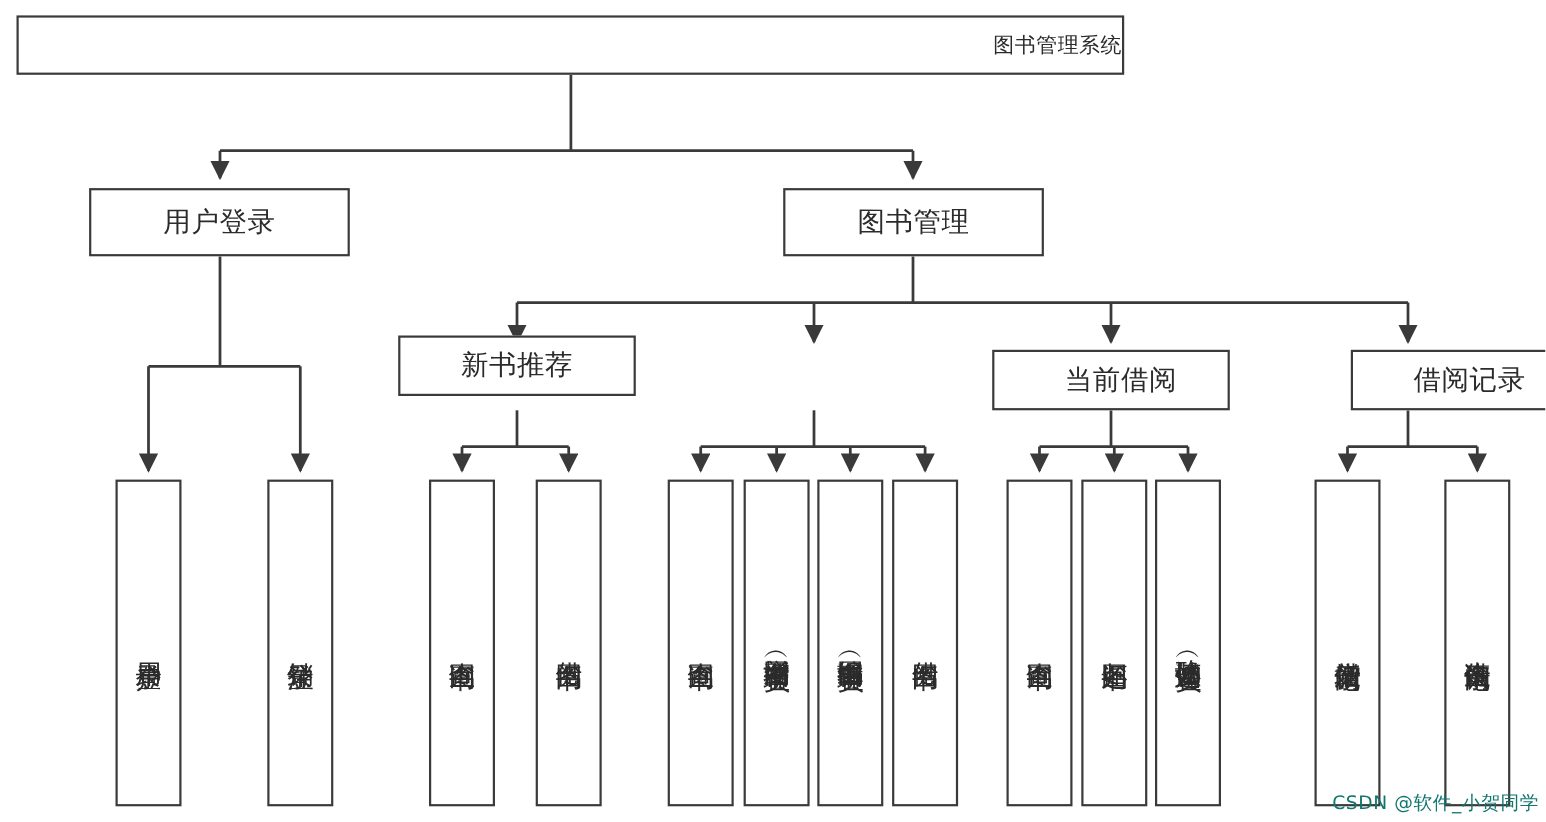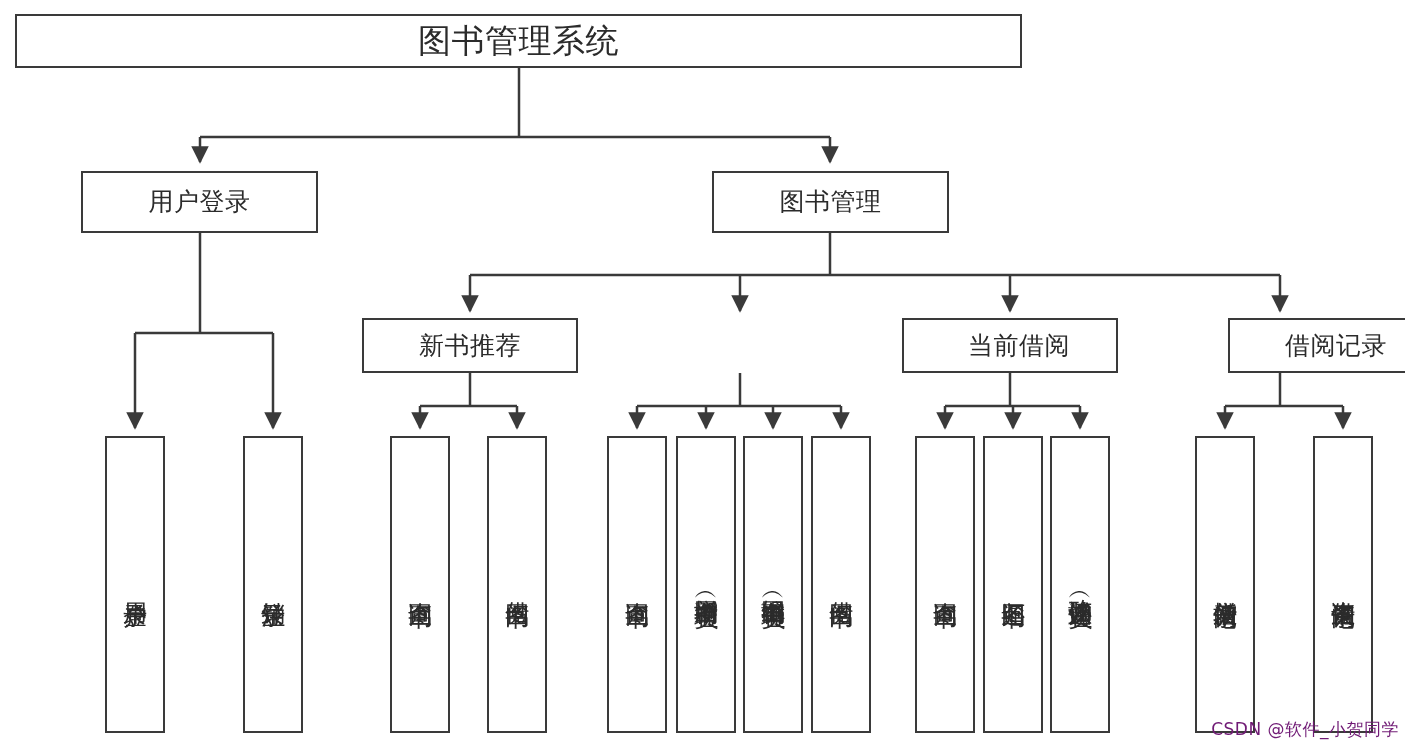--- a/index.html
+++ b/index.html
@@ -39,36 +39,37 @@
     letter-spacing: 1px;
     padding: 4px 0;
   }
   .node.v .txt {
     writing-mode: vertical-rl;
     text-orientation: upright;
     display: block;
     text-align: center;
   }
   .node.root {
-    font-size: 33px;
+    font-size: 19px;
+    justify-content: flex-end;
   }
   svg.links {
     position: absolute;
     left: 0;
     top: 0;
     width: 1405px;
     height: 747px;
     pointer-events: none;
   }
   .wm {
     position: absolute;
     right: 6px;
     bottom: 6px;
     font-size: 17px;
-    color: #701a75;
+    color: #0f766e;
     white-space: nowrap;
     letter-spacing: 0.5px;
   }
 </style>
 </head>
 <body>
 
 <div id="canvas">
 
   <svg class="links" viewBox="0 0 1405 747" xmlns="http://www.w3.org/2000/svg">
@@ -125,21 +126,21 @@
     <span class="txt">图书管理系统</span>
   </div>
 
   <div class="node h" style="left:81px; top:171px; width:237px; height:62px;">
     <span class="txt">用户登录</span>
   </div>
   <div class="node h" style="left:712px; top:171px; width:237px; height:62px;">
     <span class="txt">图书管理</span>
   </div>
 
-  <div class="node h" style="left:362px; top:318px; width:216px; height:55px;font-family:Liberation Serif, serif;">
+  <div class="node h" style="left:362px; top:305px; width:216px; height:55px;font-family:Liberation Serif, serif;">
     <span class="txt">新书推荐</span>
   </div>
   <div class="node h" style="left:902px; top:318px; width:216px; height:55px;padding-left:18px;">
     <span class="txt">当前借阅</span>
   </div>
   <div class="node h" style="left:1228px; top:318px; width:216px; height:55px;">
     <span class="txt">借阅记录</span>
   </div>
 
   <div class="node v" style="left:105px; top:436px; width:60px; height:297px;">

